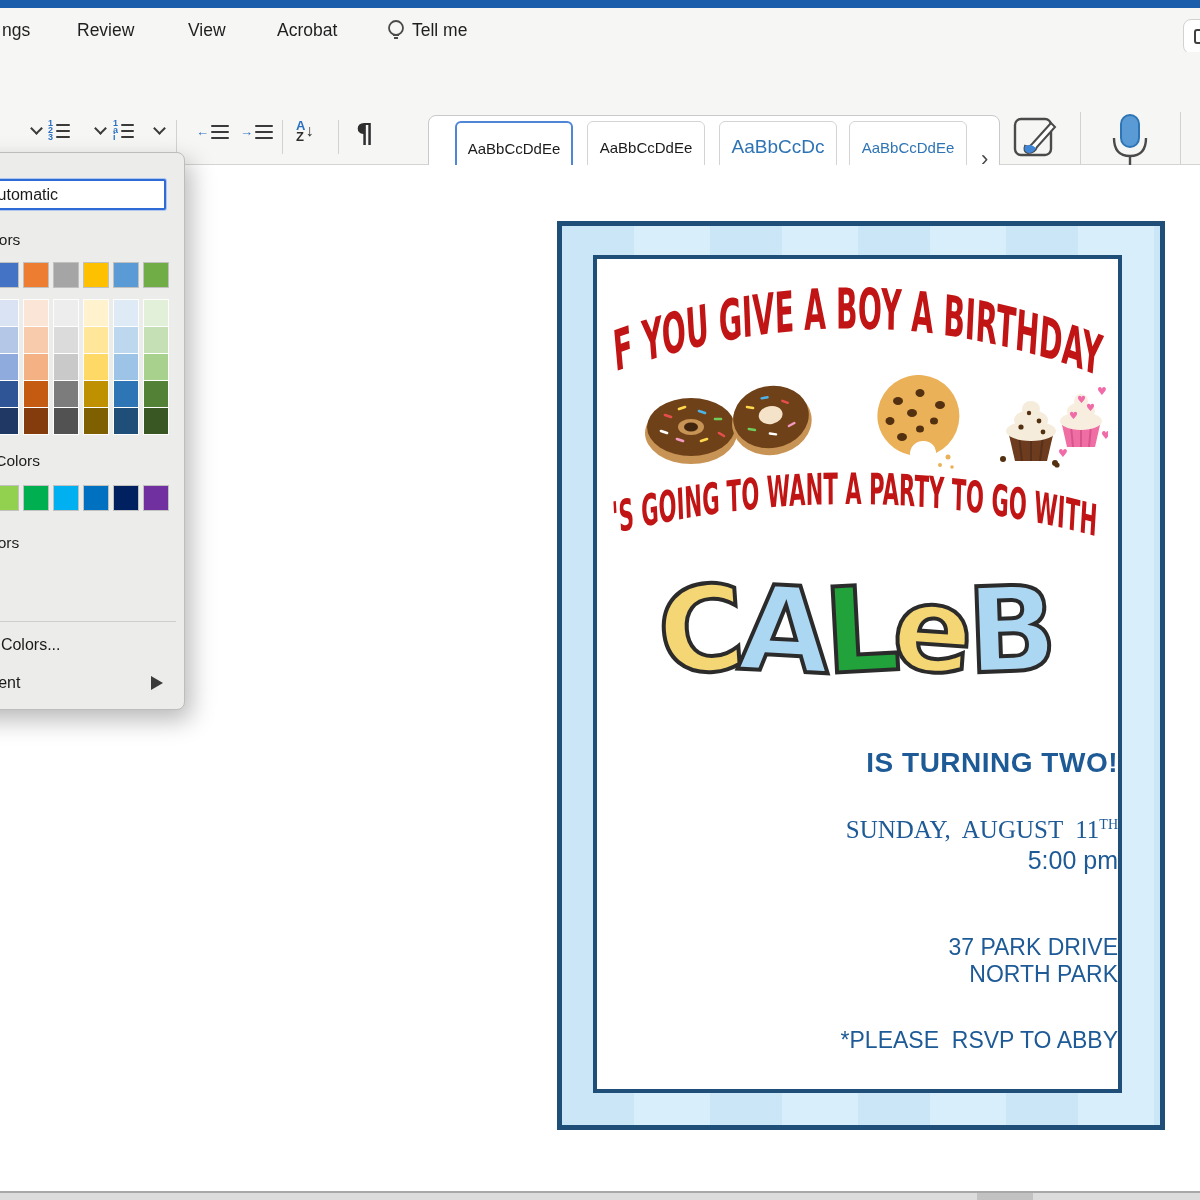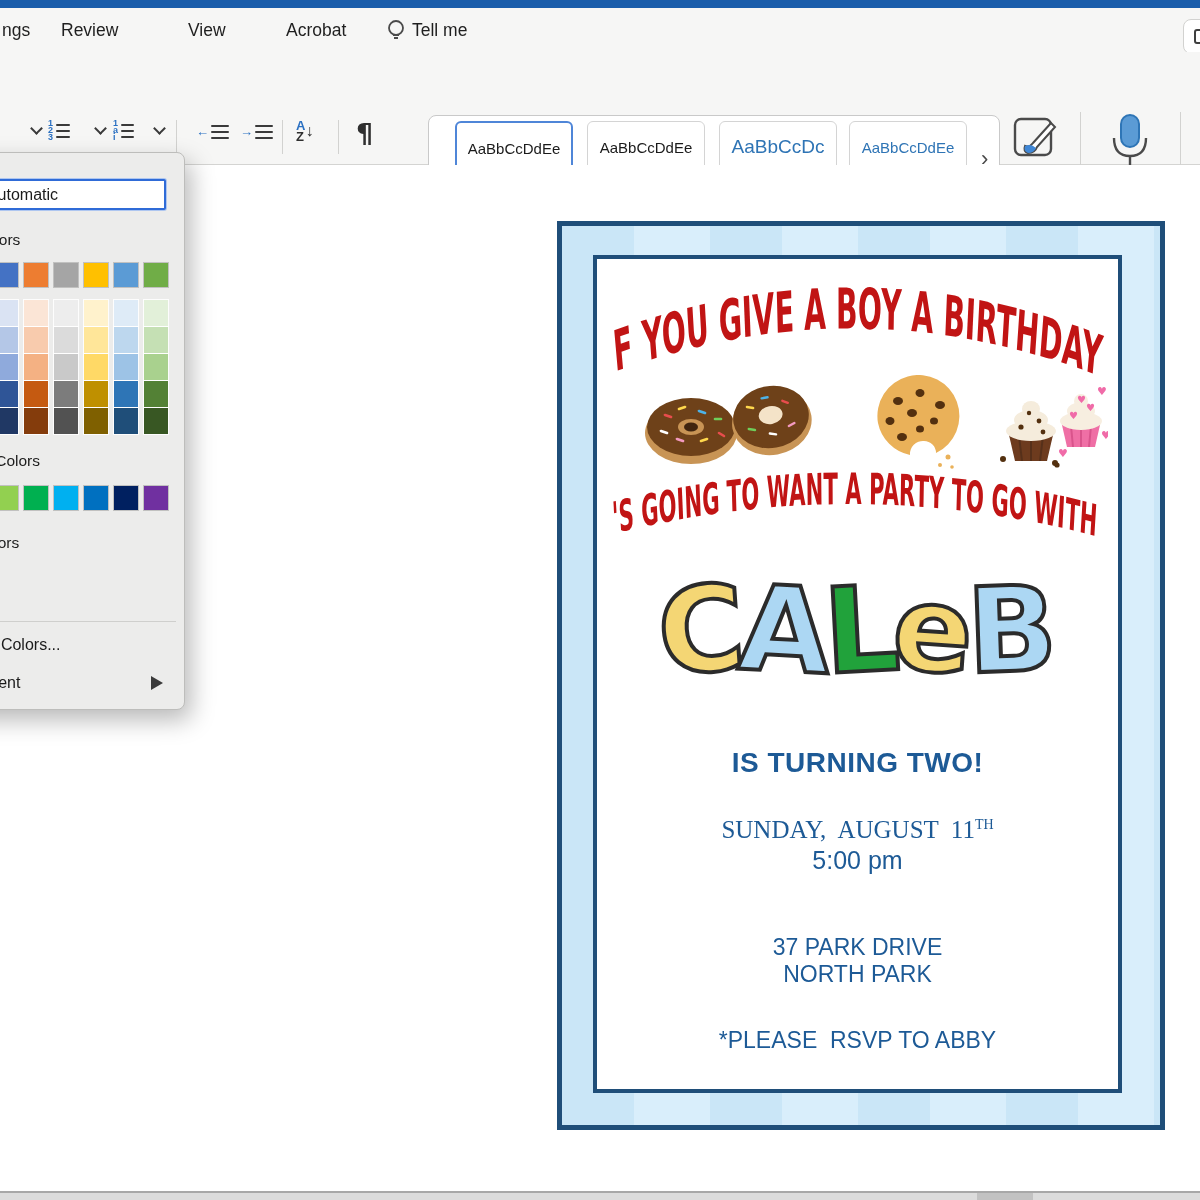--- a/index.html
+++ b/index.html
@@ -57,40 +57,40 @@
 
   
   .invite { position:absolute; left:557px; top:56px; width:608px; height:909px; border:5px solid #1f4e79;
     background:repeating-linear-gradient(90deg,#cae6f7 0 72px,#d9eefb 72px 148px); }
   .invite-inner { position:absolute; left:31px; top:29px; right:38px; bottom:32px; background:#fff; border:4px solid #1f4e79; }
   .arc-svg { position:absolute; left:6px; width:505px; overflow:visible; }
   .foods-svg { position:absolute; left:6px; top:116px; width:505px; height:96px; }
   .caleb { position:absolute; left:0; top:312px; width:100%; display:flex; justify-content:center; align-items:flex-end; }
   .caleb span { font-family:"DejaVu Sans", sans-serif; font-weight:bold; font-size:118px; line-height:1;
     -webkit-text-stroke:4px #2b2b2b; margin:0 -3px; display:inline-block; }
-  .inv-blue { position:absolute; left:0; width:100%; text-align:center; color:#1d5a96; white-space:pre; }
+  .inv-blue { position:absolute; left:0; width:100%; text-align:right; color:#1d5a96; white-space:pre; }
   .subtitle { top:488px; font-size:28px; font-weight:bold; letter-spacing:.5px; }
   .dateline { top:557px; font-size:25px;font-family:Liberation Serif, serif; }
   .dateline sup { font-size:14px; }
   .timeline { top:587px; font-size:25px; }
   .venue { line-height:27px; font-size:23px; }
   .rsvp { line-height:27px; font-size:23px; }
 </style>
 </head>
 <body>
 
 <div class="stage">
 
   <div class="titlebar"></div>
 
   <div class="menubar">
     <span class="menu-item" style="left:2px">ngs</span>
-    <span class="menu-item" style="left:61px">Review</span>
+    <span class="menu-item" style="left:77px">Review</span>
     <span class="menu-item" style="left:188px">View</span>
-    <span class="menu-item" style="left:286px">Acrobat</span>
+    <span class="menu-item" style="left:277px">Acrobat</span>
     <svg class="bulb" style="left:385px" width="22" height="24" viewBox="0 0 22 24">
       <circle cx="11" cy="9" r="7" fill="none" stroke="#4a4a4a" stroke-width="1.8"></circle>
       <path d="M8 16 h6 M9 19 h4" stroke="#4a4a4a" stroke-width="1.8" fill="none"></path>
     </svg>
     <span class="menu-item" style="left:412px">Tell me</span>
     <div class="corner-btn">
         <div class="glyph"></div>
       </div>
   </div>
 

